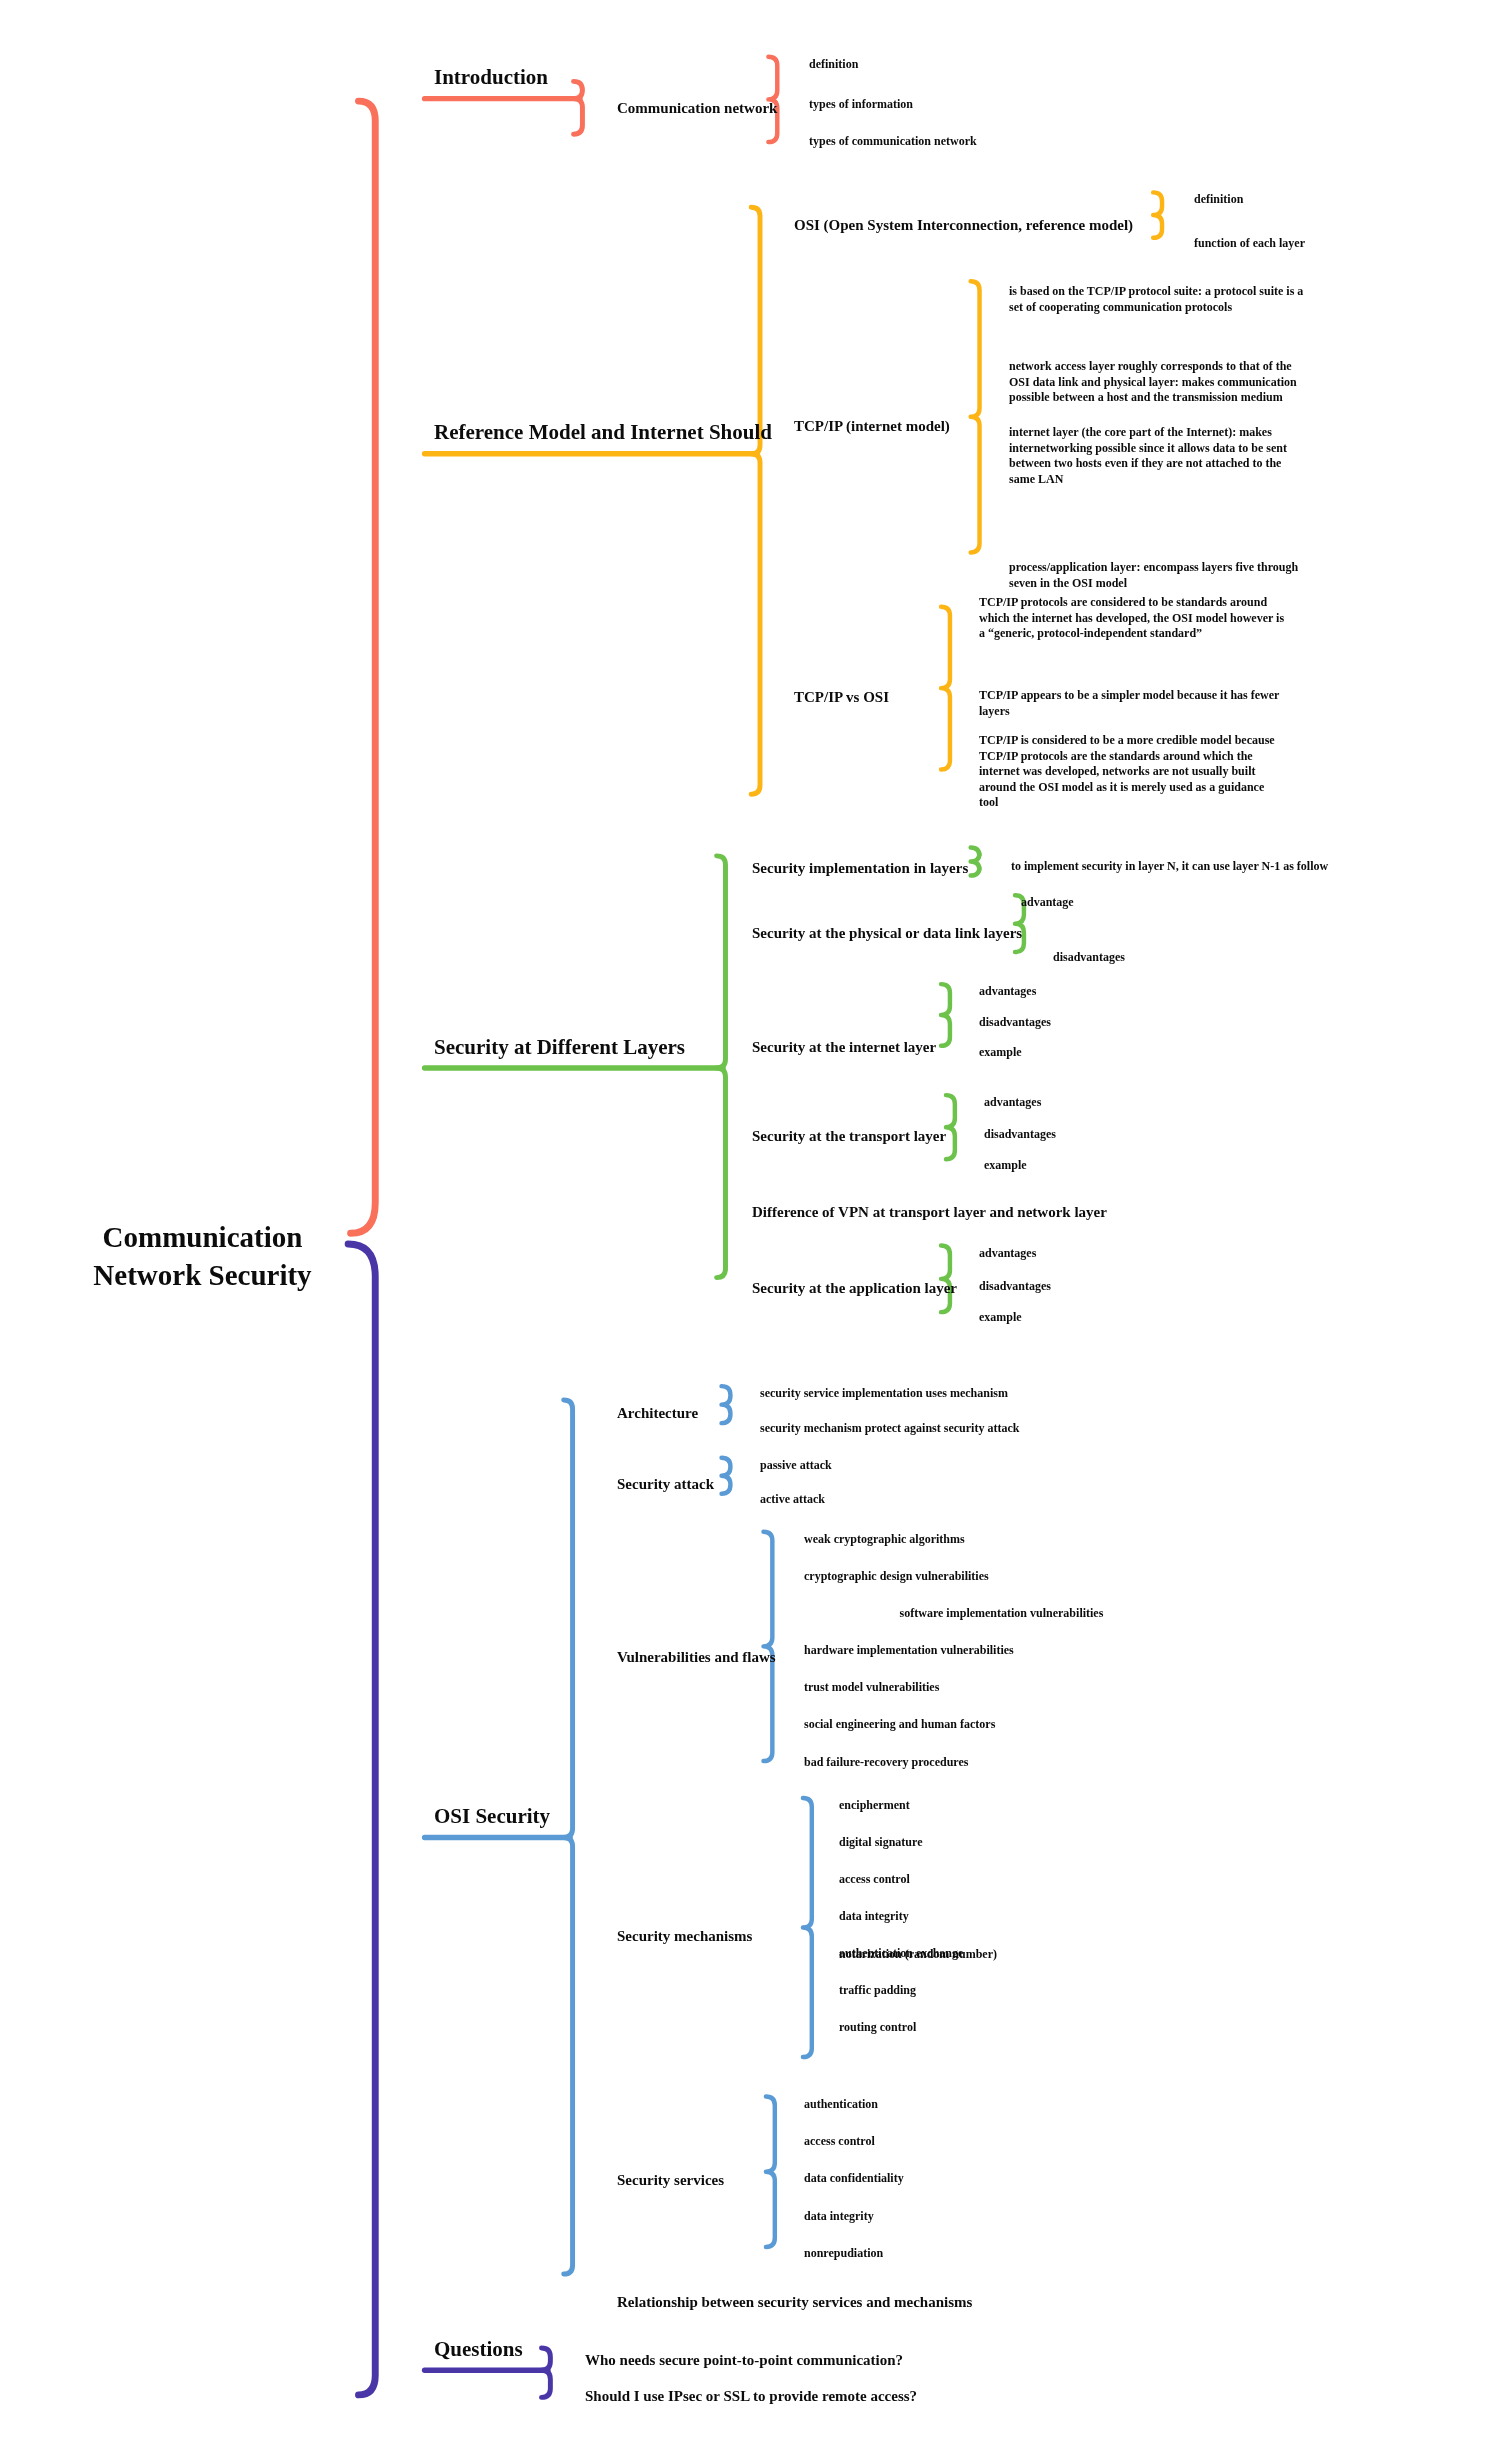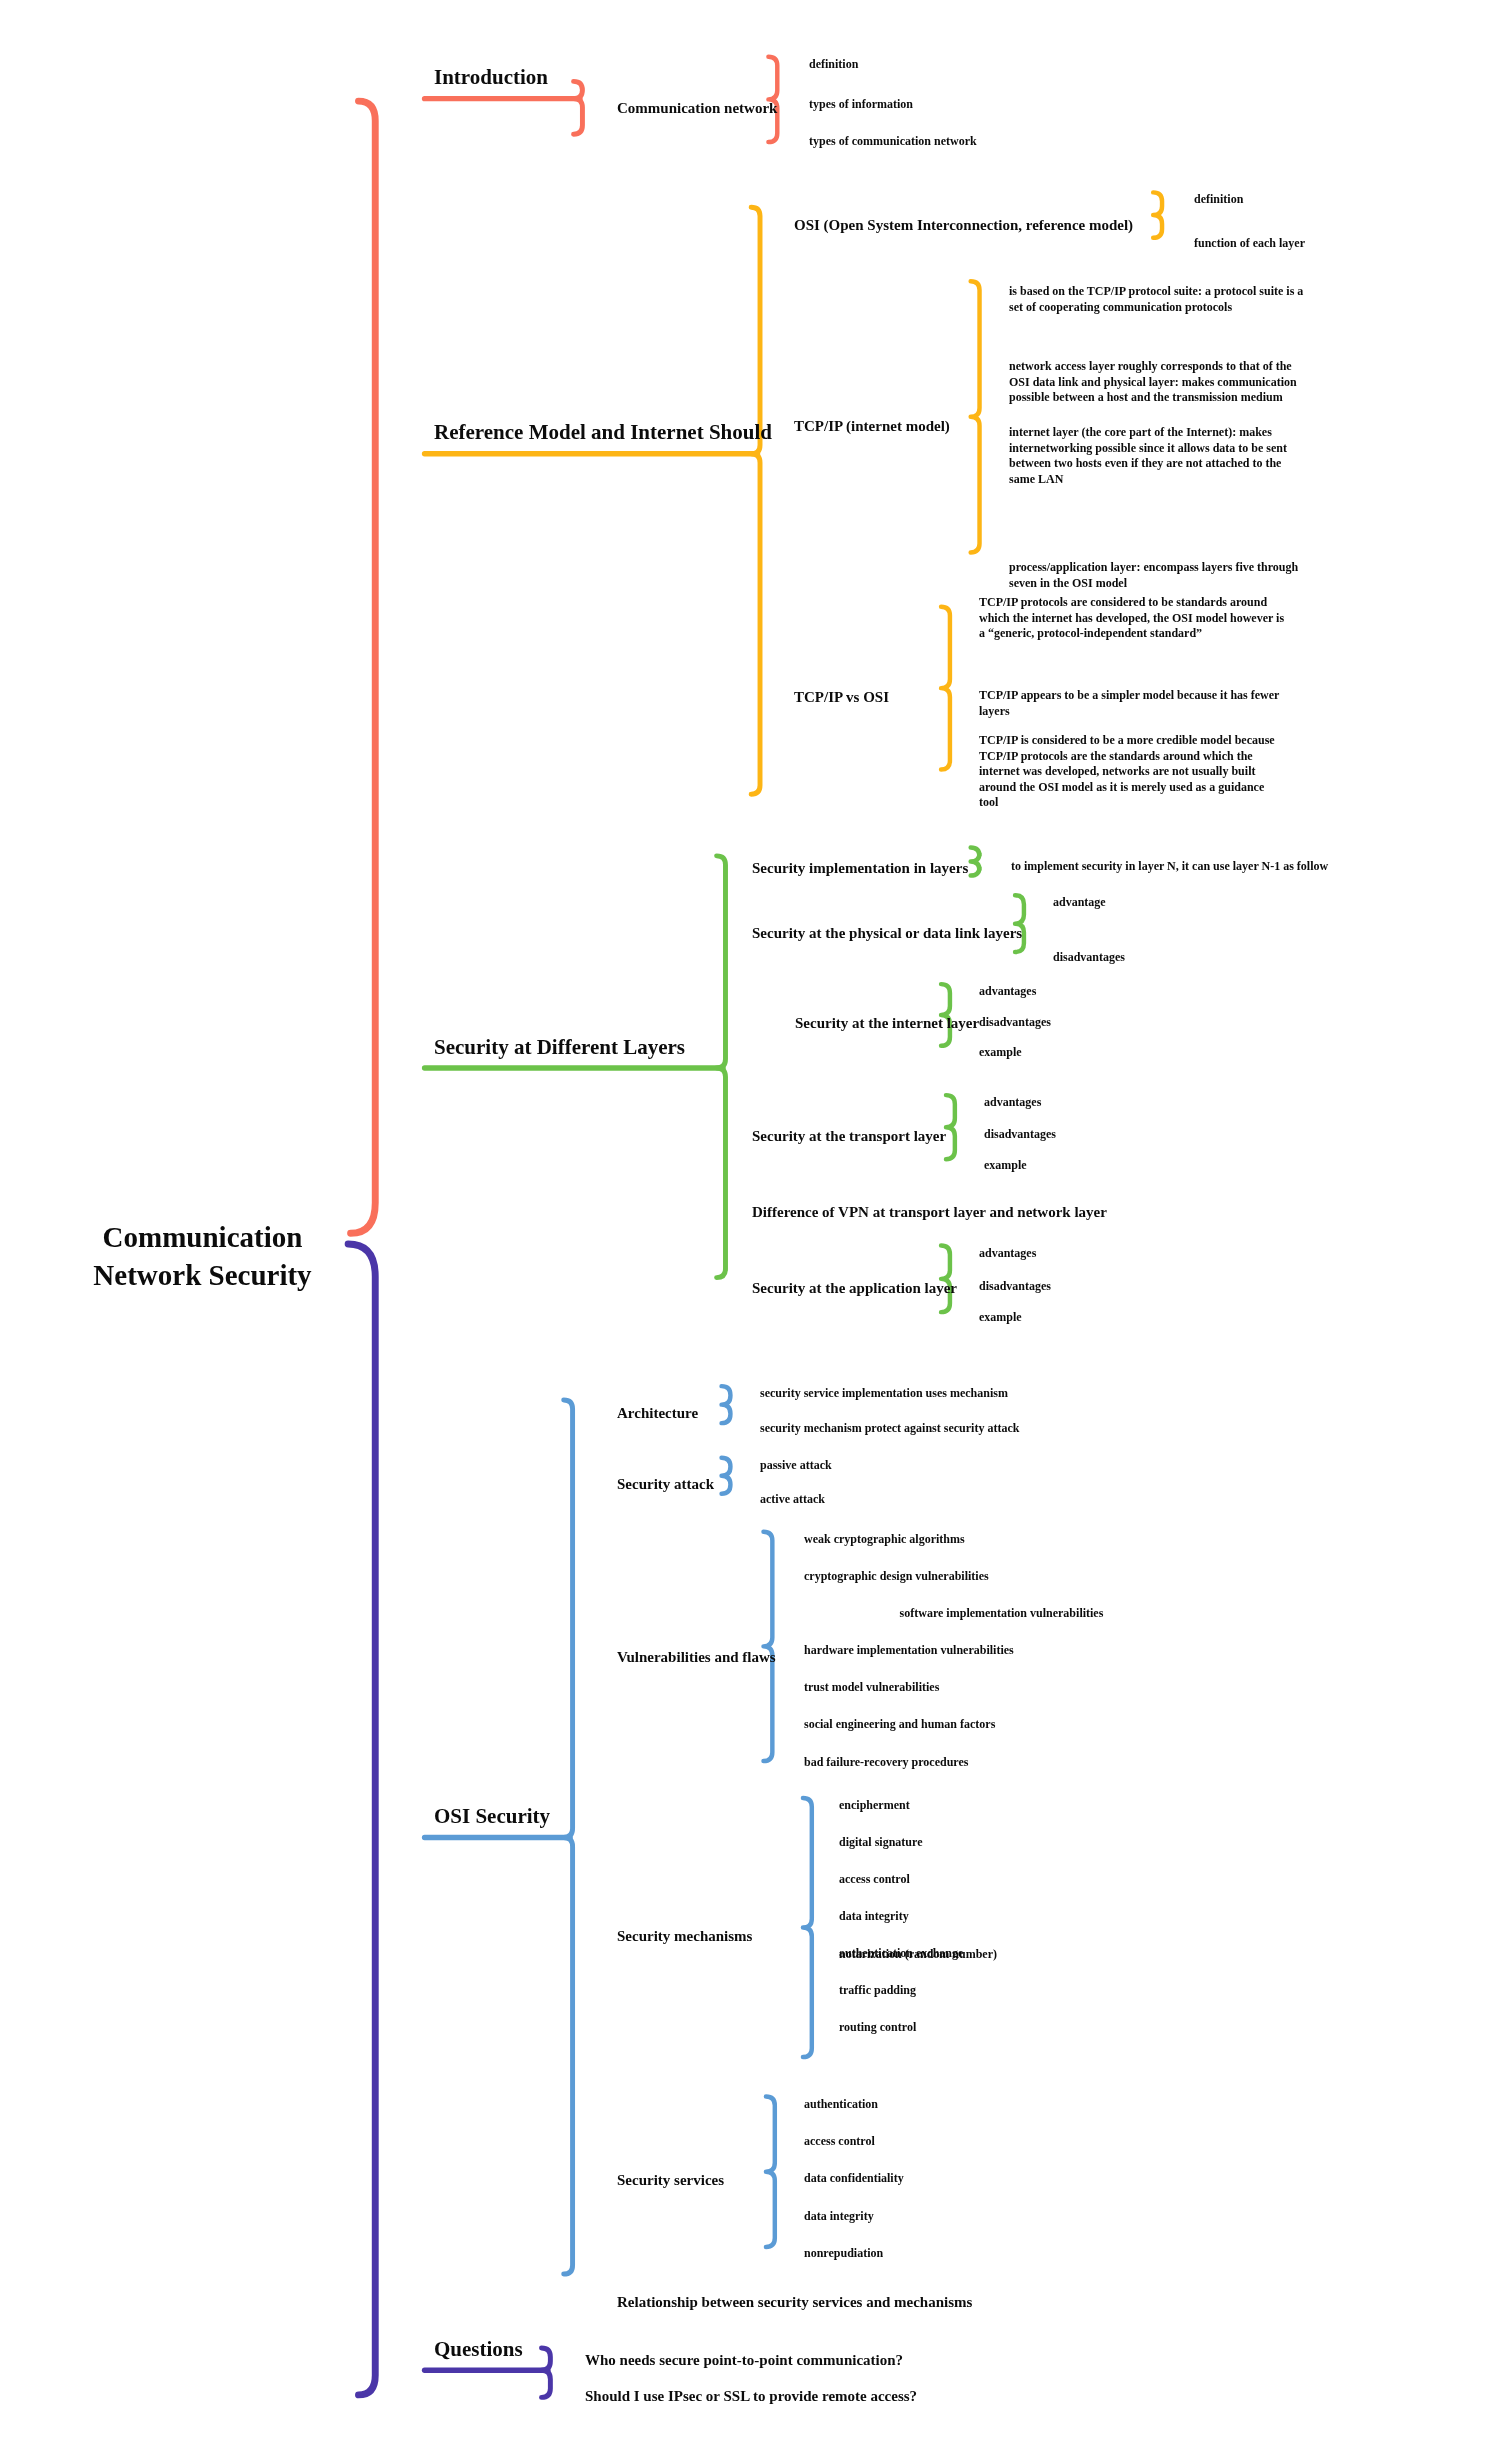--- a/index.html
+++ b/index.html
@@ -125,23 +125,23 @@
     <div class="lbl sub2" style="left: 1009px; top: 425px; width: 301px;">internet layer (the core part of the Internet): makes internetworking possible since it allows data to be sent between two hosts even if they are not attached to the same LAN</div>
     <div class="lbl sub2" style="left: 1009px; top: 560px; width: 301px;">process/application layer: encompass layers five through seven in the OSI model</div>
     <div class="lbl sub1" style="left: 794px; top: 688px; width: 375px;">TCP/IP vs OSI</div>
     <div class="lbl sub2" style="left: 979px; top: 595px; width: 306px;">TCP/IP protocols are considered to be standards around which the internet has developed, the OSI model however is a “generic, protocol-independent standard”</div>
     <div class="lbl sub2" style="left: 979px; top: 688px; width: 306px;">TCP/IP appears to be a simpler model because it has fewer layers</div>
     <div class="lbl sub2" style="left: 979px; top: 733px; width: 306px;">TCP/IP is considered to be a more credible model because TCP/IP protocols are the standards around which the internet was developed, networks are not usually built around the OSI model as it is merely used as a guidance tool</div>
     <div class="lbl main-topic" style="left: 434px; top: 1034px; width: 444px;">Security at Different Layers</div>
     <div class="lbl sub1" style="left: 752px; top: 859px; width: 375px;">Security implementation in layers</div>
     <div class="lbl sub2" style="left: 1011px; top: 859px; width: 395px;">to implement security in layer N, it can use layer N-1 as follow</div>
     <div class="lbl sub1" style="left: 752px; top: 924px; width: 375px;">Security at the physical or data link layers</div>
-    <div class="lbl sub2" style="left: 1053px; top: 895px; width: 395px;">advantage</div>
+    <div class="lbl sub2" style="left: 1021px; top: 895px; width: 395px;">advantage</div>
     <div class="lbl sub2" style="left: 1053px; top: 950px; width: 395px;">disadvantages</div>
-    <div class="lbl sub1" style="left: 752px; top: 1014px; width: 375px; margin-left: 43px;">Security at the internet layer</div>
+    <div class="lbl sub1" style="left: 752px; top: 1038px; width: 375px;">Security at the internet layer</div>
     <div class="lbl sub2" style="left: 979px; top: 984px; width: 395px;">advantages</div>
     <div class="lbl sub2" style="left: 979px; top: 1015px; width: 395px;">disadvantages</div>
     <div class="lbl sub2" style="left: 979px; top: 1045px; width: 395px;">example</div>
     <div class="lbl sub1" style="left: 752px; top: 1127px; width: 375px;">Security at the transport layer</div>
     <div class="lbl sub2" style="left: 984px; top: 1095px; width: 395px;">advantages</div>
     <div class="lbl sub2" style="left: 984px; top: 1127px; width: 395px;">disadvantages</div>
     <div class="lbl sub2" style="left: 984px; top: 1158px; width: 395px;">example</div>
     <div class="lbl sub1" style="left: 752px; top: 1203px; width: 375px;">Difference of VPN at transport layer and network layer</div>
     <div class="lbl sub1" style="left: 752px; top: 1279px; width: 375px;">Security at the application layer</div>
     <div class="lbl sub2" style="left: 979px; top: 1246px; width: 395px;">advantages</div>

